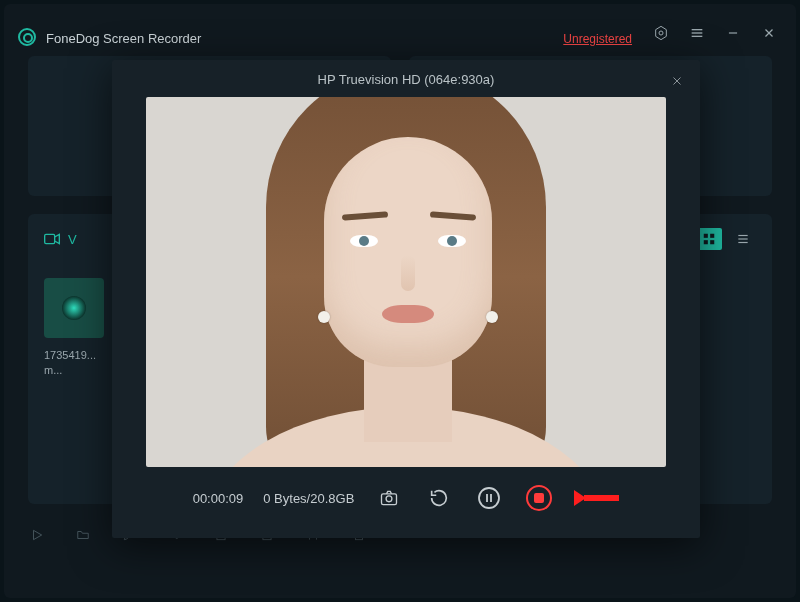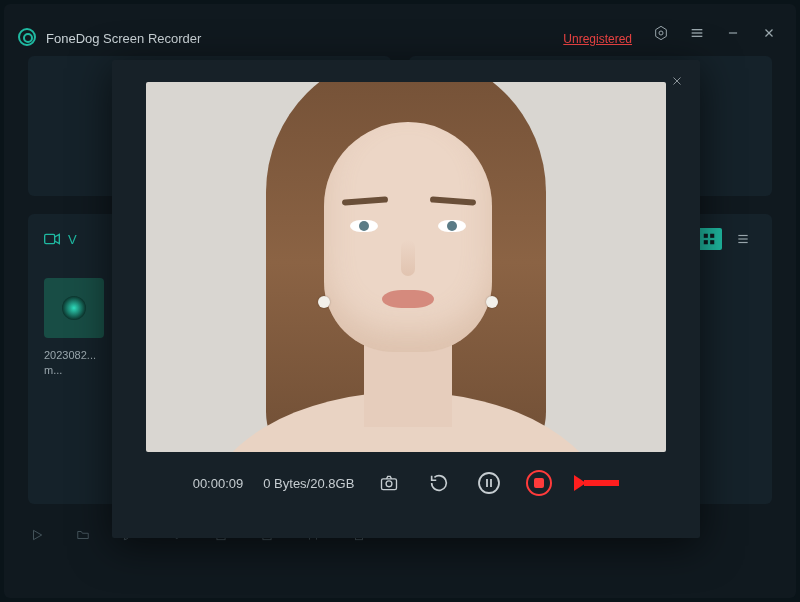--- a/index.html
+++ b/index.html
@@ -279,21 +279,21 @@
       <div class="viewbtn2">
         <svg width="16" height="14" viewBox="0 0 24 24" fill="none" stroke="#9aa7ad" stroke-width="2">
             <line x1="4" y1="6" x2="20" y2="6"></line>
             <line x1="4" y1="12" x2="20" y2="12"></line>
             <line x1="4" y1="18" x2="20" y2="18"></line>
           </svg>
       </div>
     </div>
     <div class="thumb"></div>
     <div class="thumb-label">
-      <span>2023082...</span><br>
+      <span>1735419...</span><br>
       <span>m...</span>
     </div>
   </div>
 
   <div class="bottombar">
     <div class="bbicon">
         <svg width="14" height="14" viewBox="0 0 24 24" fill="none" stroke="#4a5a62" stroke-width="1.5">
           <polygon points="6,4 20,12 6,20"></polygon>
         </svg>
       </div>
@@ -340,20 +340,21 @@
           <rect x="6" y="7" width="12" height="13"></rect>
           <line x1="4" y1="7" x2="20" y2="7"></line>
           <line x1="10" y1="11" x2="10" y2="17"></line>
           <line x1="14" y1="11" x2="14" y2="17"></line>
         </svg>
       </div>
   </div>
 
   <div class="modal">
     <div class="modal-head">
+      <span>HP Truevision HD (064e:930a)</span>
       <div class="modal-close">
         <svg width="12" height="12" viewBox="0 0 24 24" stroke="#8a9399" stroke-width="2">
             <line x1="5" y1="5" x2="19" y2="19"></line>
             <line x1="5" y1="19" x2="19" y2="5"></line>
           </svg>
       </div>
     </div>
 
     <div class="preview">
       <div class="hair"></div>

